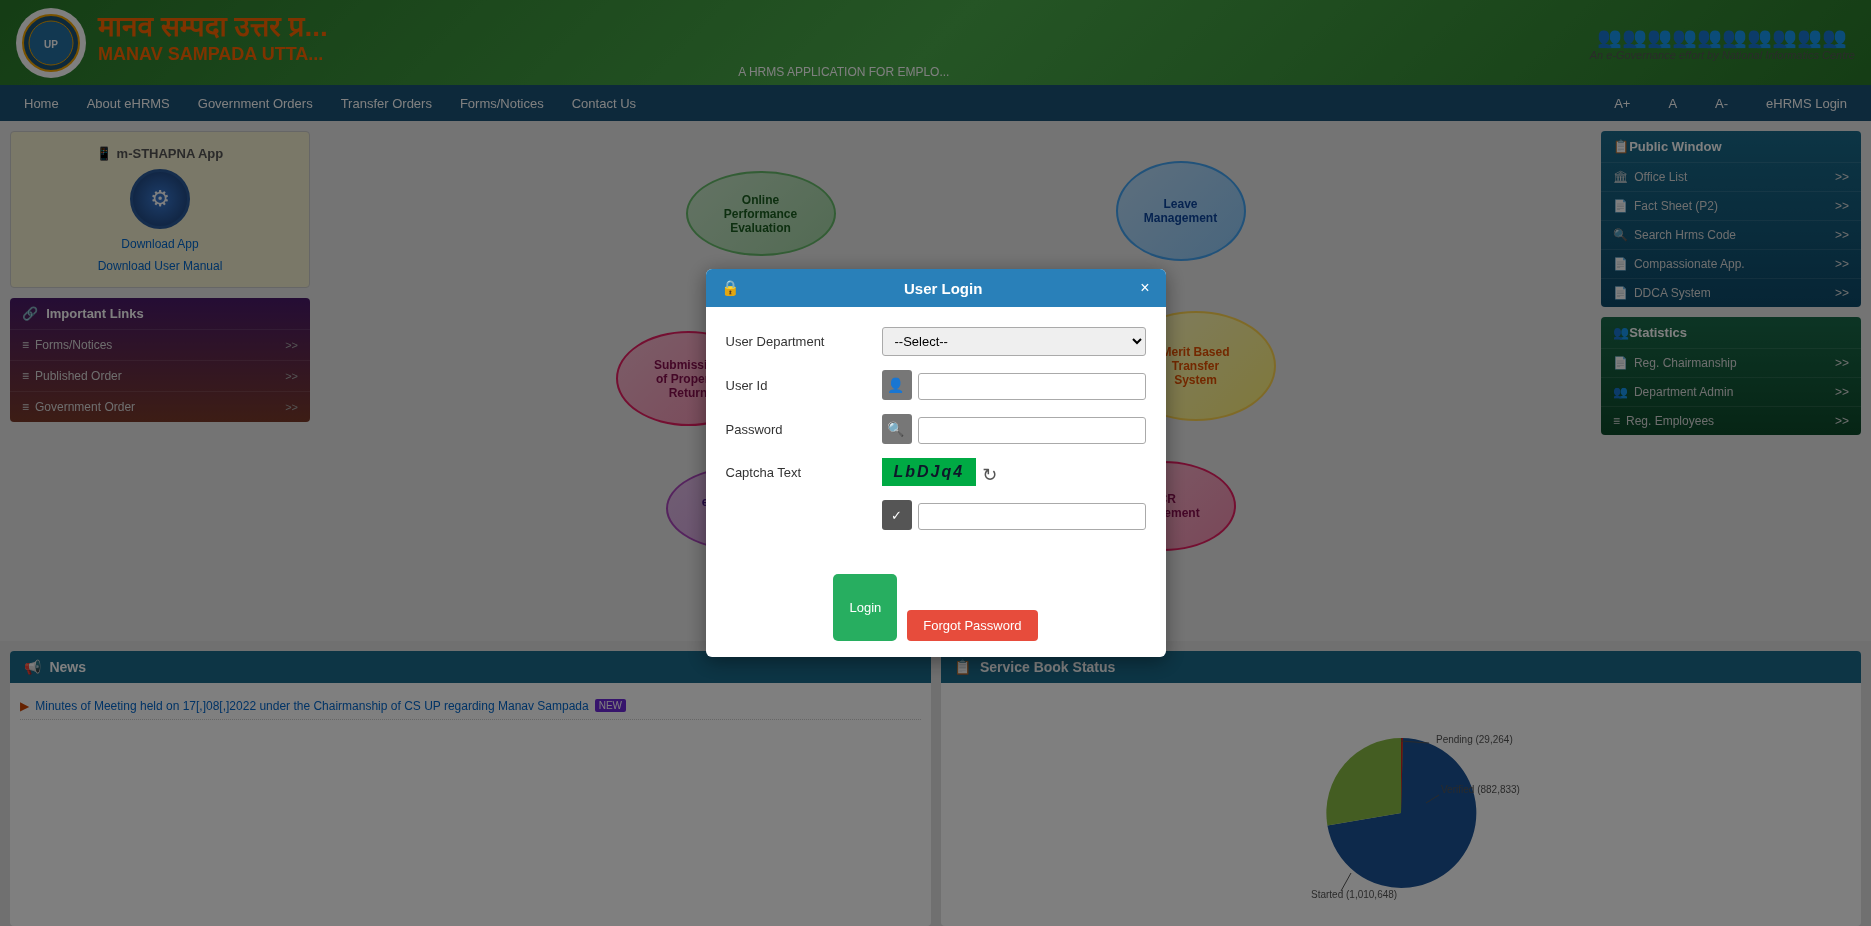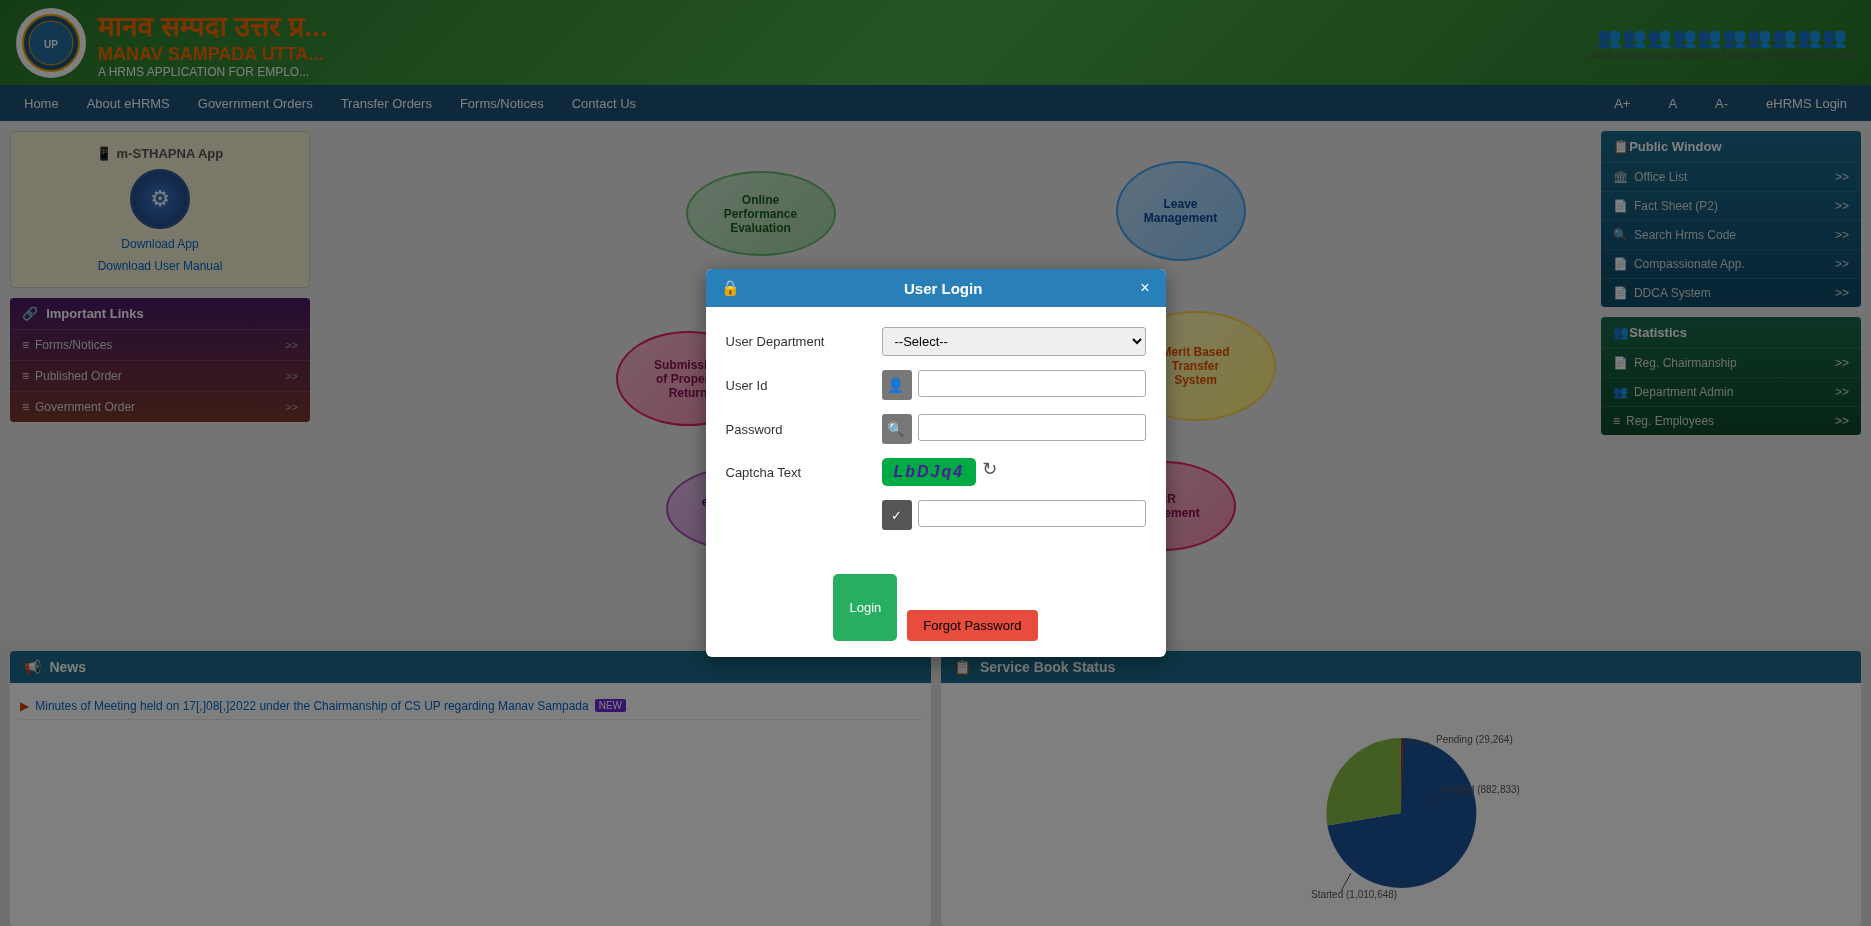--- a/index.html
+++ b/index.html
@@ -25,21 +25,21 @@
     .header-text { flex: 1; }
     .header-title-hindi {
       font-size: 28px; font-weight: bold;
       color: #ff6600;
       font-family: Arial, sans-serif;
     }
     .header-subtitle {
       font-size: 18px; font-weight: bold;
       color: #ff6600;
     }
-    .header-tagline { color: #fff; font-size: 12px; }
+    .header-tagline { color: #fff; font-size: 12px; text-align: center; }
     .header-right {
       display: flex; flex-direction: column; align-items: center;
       margin-left: auto;
     }
     .header-right-icons { display: flex; gap: 4px; }
     .header-right-icons span { font-size: 20px; color: #555; }
     .header-tagline-right { color: #555; font-size: 11px; font-style: italic; }
 
     
     .navbar {
@@ -261,44 +261,44 @@
       background: none; border: none;
     }
     .modal-body { padding: 20px; }
     .form-row {
       display: flex; align-items: center;
       margin-bottom: 14px;
     }
     .form-label {
       width: 120px; font-size: 13px; color: #333; flex-shrink: 0;
     }
-    .form-control-wrap { flex: 1; display: flex; align-items: flex-start; gap: 6px; padding-left: 36px; }
+    .form-control-wrap { flex: 1; display: flex; align-items: flex-end; gap: 6px; padding-left: 36px; }
     .form-select, .form-input {
       border: 1px solid #aaa;
       border-radius: 3px;
       padding: 5px 8px;
       font-size: 13px;
       outline: none;
     }
     .form-select { width: 100%; }
     .form-input { flex: 1; }
     .input-icon {
       width: 30px; height: 30px;
       background: #777;
       display: flex; align-items: center; justify-content: center;
       border-radius: 3px;
       color: #fff; font-size: 14px;
       flex-shrink: 0;
     }
     .captcha-box {
       background: #00aa44;
-      color: #4c1d95;
+      color: #0f172a;
       padding: 5px 12px;
       font-size: 16px; font-weight: bold; font-style: italic;
-      border-radius: 5px;
+      border-radius: 0;
       letter-spacing: 2px;
     }
     .captcha-refresh {
       cursor: pointer; font-size: 18px; color: #555;
     }
     .captcha-check {
       width: 30px; height: 30px;
       background: #555;
       display: flex; align-items: center; justify-content: center;
       border-radius: 3px; color: #fff;
@@ -307,21 +307,21 @@
     .modal-footer {
       padding: 10px 20px 16px;
       display: flex; gap: 10px; justify-content: center;
     }
     .btn-login {
       background: #27ae60; color: #fff;
       border: none; padding: 8px 16px;
       border-radius: 5px; cursor: pointer; font-size: 13px;
     }
     .btn-forgot {
-      background: #e74c3c; color: #000000;
+      background: #e74c3c; color: #ffffff;
       border: none; padding: 8px 16px;
       border-radius: 4px; cursor: pointer; font-size: 13px; margin-top: 36px;
     }
     .lock-icon { margin-right: 6px; }
   </style>
 </head>
 <body>
 
 <div class="header">
   <div class="header-logo">

